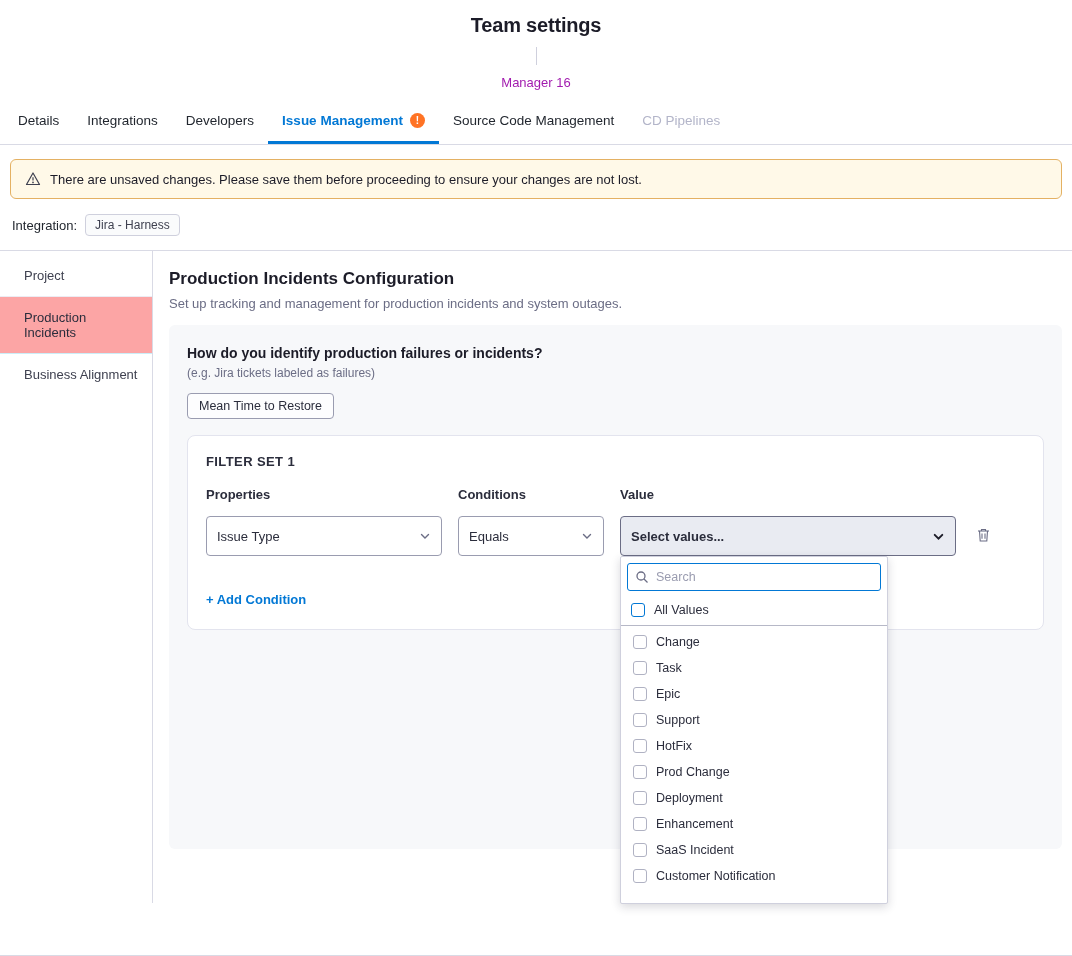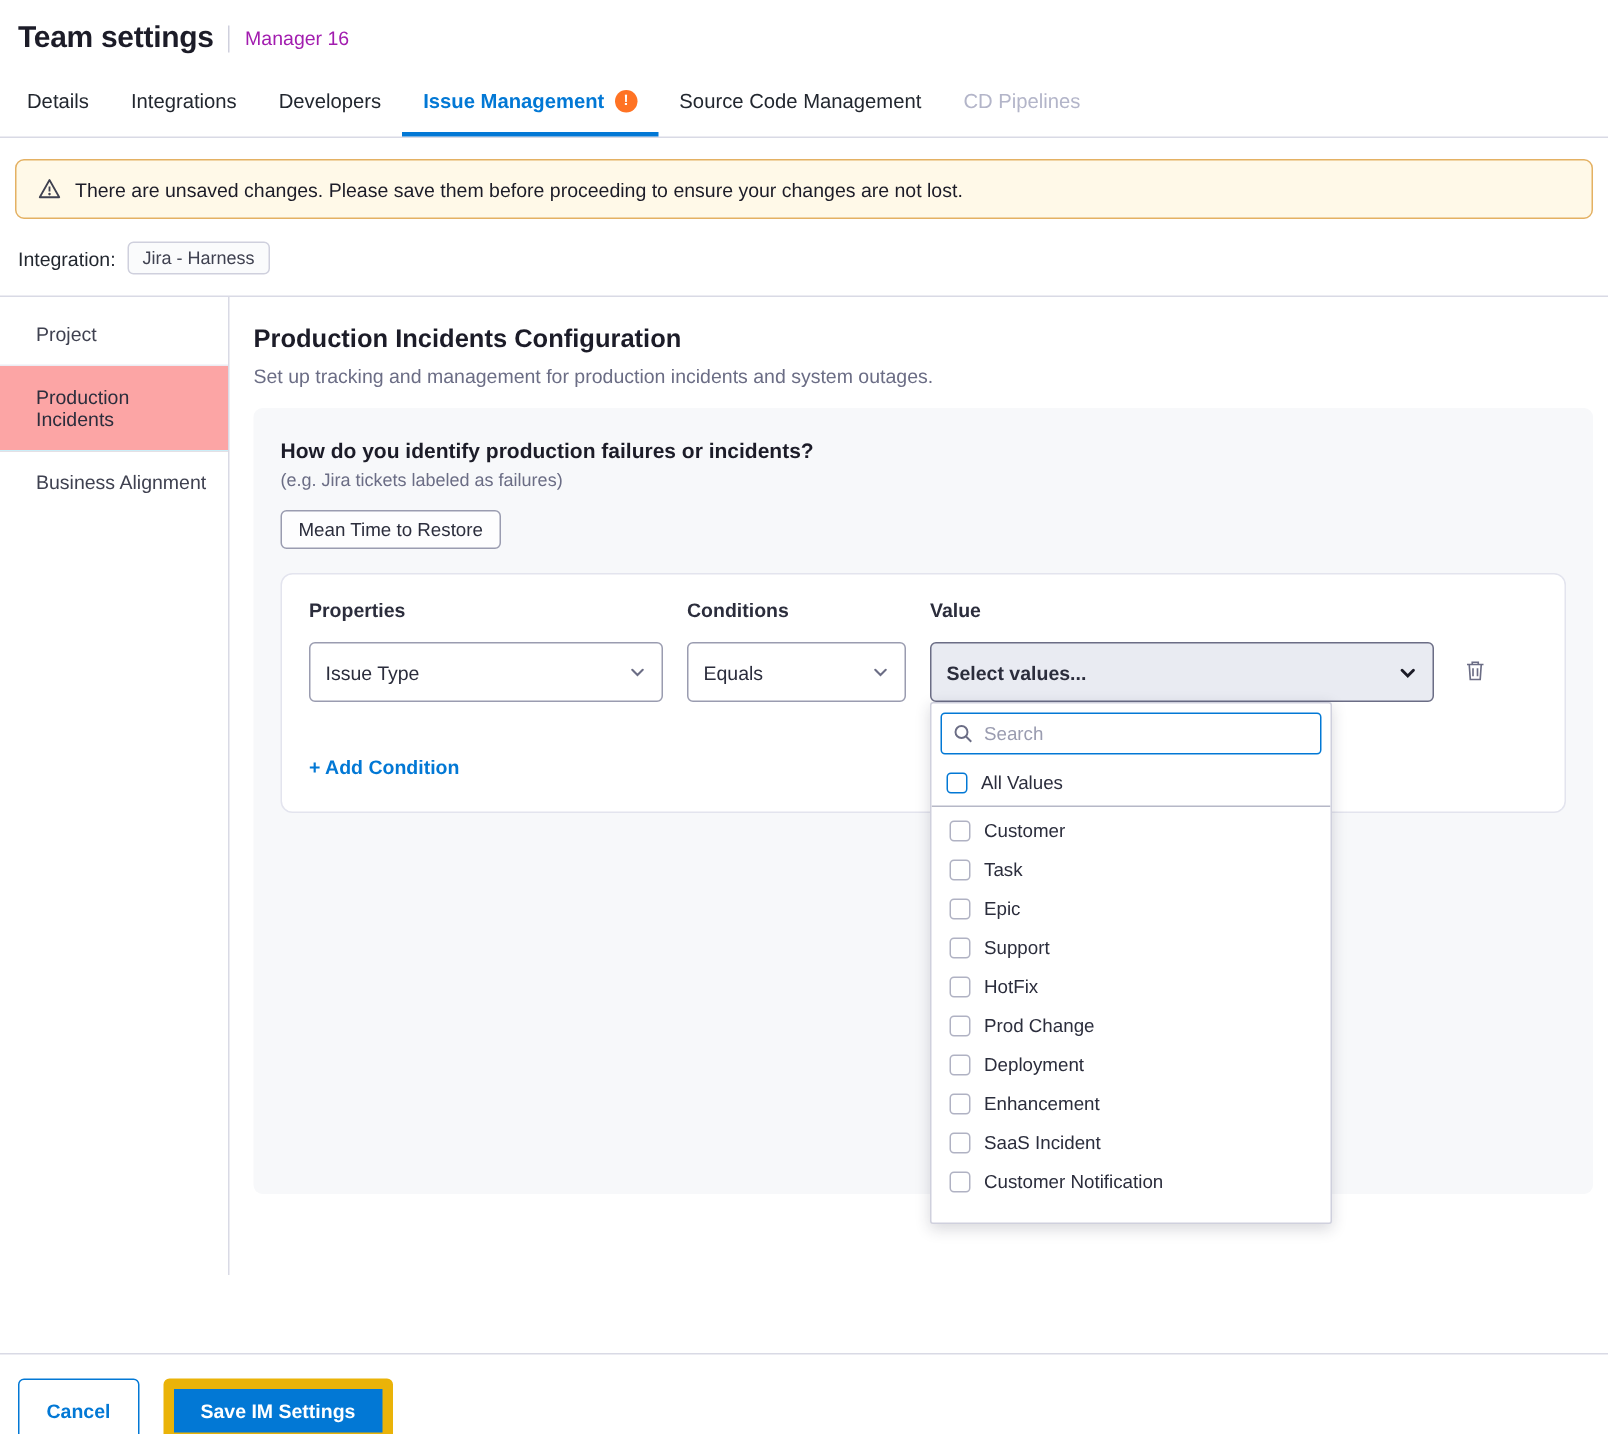--- a/index.html
+++ b/index.html
@@ -7,21 +7,21 @@
   body {
     width: 1072px; height: 956px;
     background: #ffffff;
     font-family: "Liberation Sans", "DejaVu Sans", sans-serif;
     color: #22272f;
     position: relative;
     overflow: hidden;
   }
 
   
-  .header-row { display: flex; align-items: center; gap: 10px; padding: 14px 12px 10px; }
+  .header-row { display: flex; align-items: center; gap: 10px; padding: 14px 12px 10px; flex-direction: column; }
   .page-title { font-size: 20px; font-weight: 700; margin: 0; color: #1c1c28; letter-spacing: -0.2px; }
   .title-sep { width: 1px; height: 18px; background: #cfd0dd; }
   .team-name { font-size: 13px; color: #a21caf; }
 
   
   .tab-bar { display: flex; border-bottom: 1px solid #d9dae5; padding: 0 4px; }
   .tab { padding: 13px 14px; font-size: 13.5px; font-weight: 500; color: #22272f;
          cursor: pointer; display: flex; align-items: center; gap: 7px; border-bottom: 3px solid transparent; }
   .tab.active { color: #0278d5; font-weight: 700; border-bottom-color: #0278d5; }
   .tab.disabled { color: #b3b5c9; cursor: default; }
@@ -157,20 +157,21 @@
   <div class="main">
     <h2 class="section-title">Production Incidents Configuration</h2>
     <p class="section-subtitle">Set up tracking and management for production incidents and system outages.</p>
 
     <div class="config-card">
       <h3 class="question">How do you identify production failures or incidents?</h3>
       <p class="hint">(e.g. Jira tickets labeled as failures)</p>
       <span class="metric-chip">Mean Time to Restore</span>
 
       <div class="filter-card">
+        <div class="filter-title">FILTER SET 1</div>
 
         <div class="filter-grid">
           <div class="col-label">Properties</div>
           <div class="col-label">Conditions</div>
           <div class="col-label">Value</div>
           <div></div>
 
           <div class="select">
             <span>Issue Type</span>
             <span style="line-height:0;">
@@ -211,21 +212,21 @@
               </div>
 
               <div class="dd-option all">
                 <span class="checkbox"></span>
                 <span>All Values</span>
               </div>
               <div class="dd-divider"></div>
 
               <div class="dd-option">
                 <span class="checkbox"></span>
-                <span>Customer</span>
+                <span>Change</span>
               </div>
               <div class="dd-option">
                 <span class="checkbox"></span>
                 <span>Task</span>
               </div>
               <div class="dd-option">
                 <span class="checkbox"></span>
                 <span>Epic</span>
               </div>
               <div class="dd-option">

